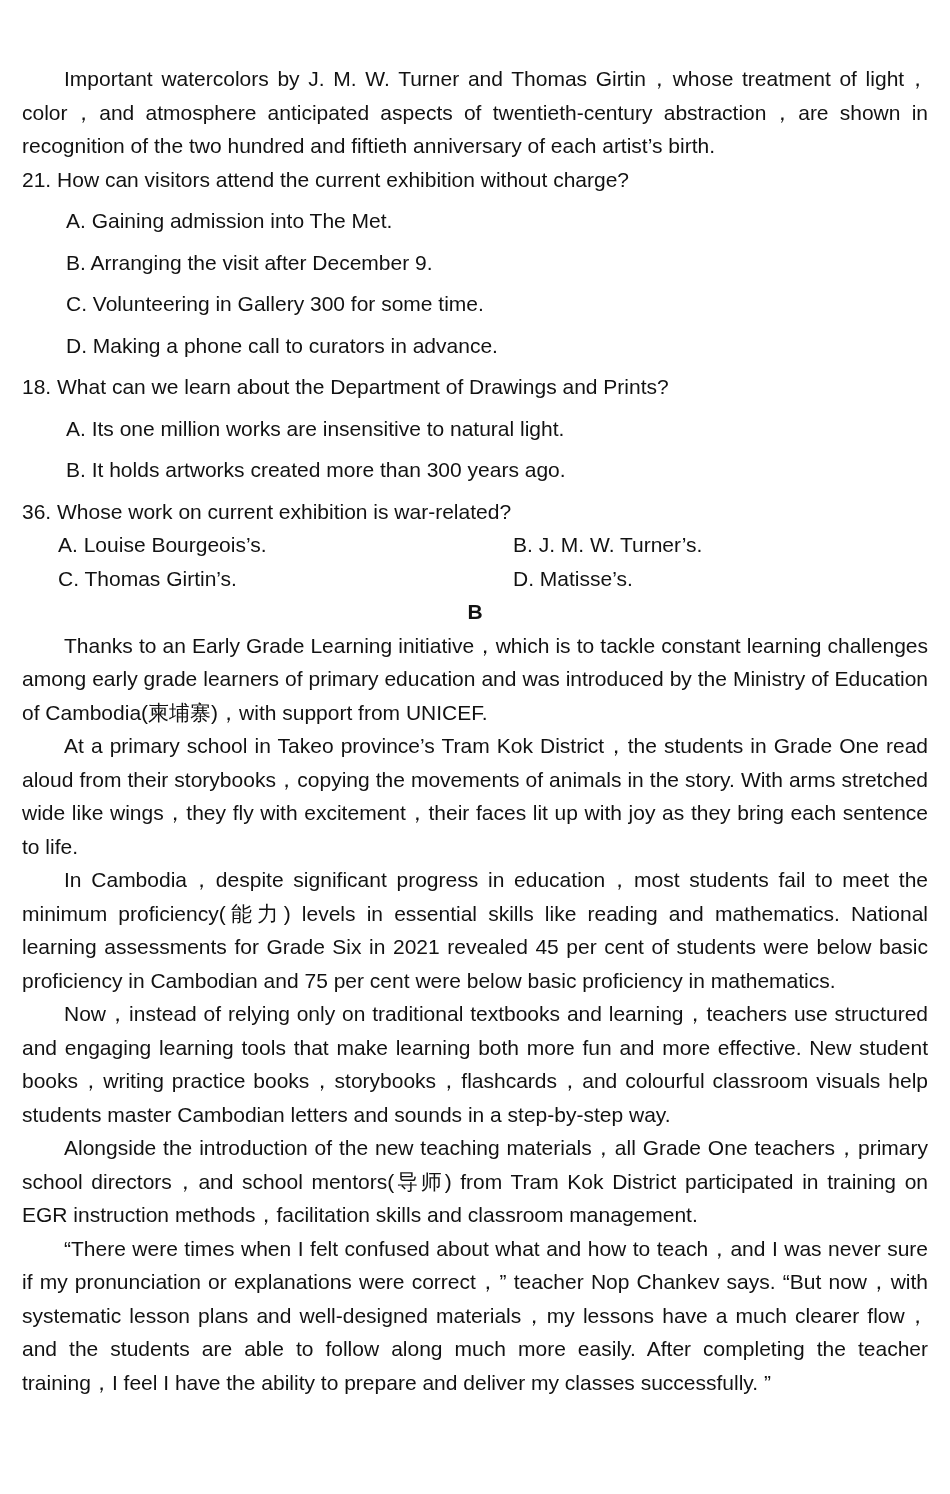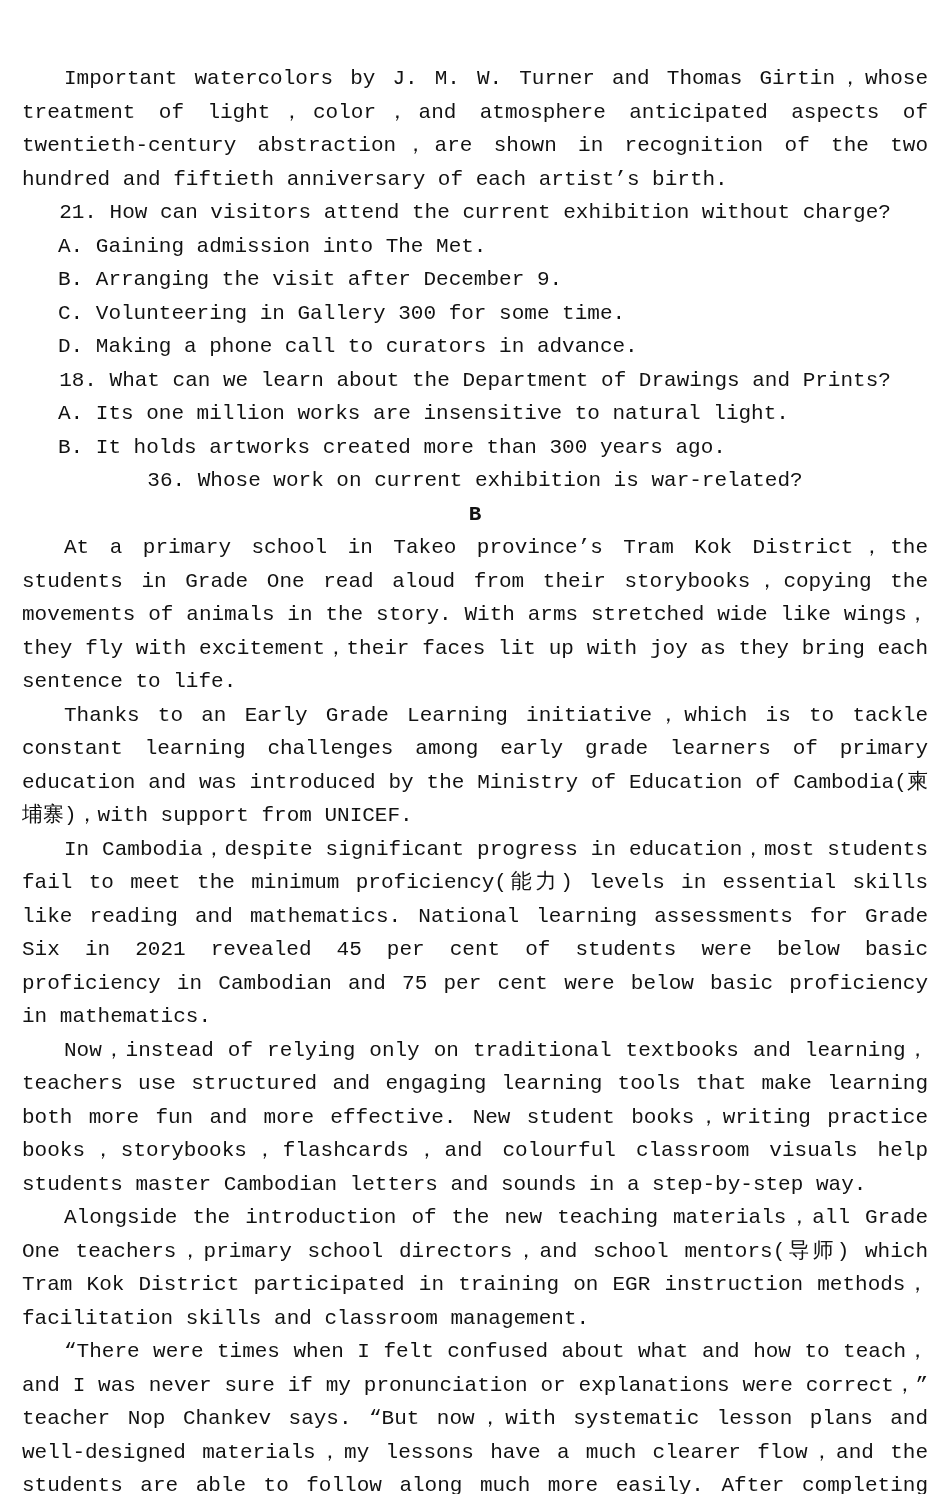--- a/index.html
+++ b/index.html
@@ -8,39 +8,39 @@
     background: #ffffff;
   }
   .page {
     position: relative;
     width: 950px;
     height: 1494px;
     box-sizing: border-box;
     background: #ffffff;
     color: #121212;
     padding: 62px 22px 40px 22px;
-    font-family: Liberation Mono, monospace;
+    font-family: Liberation Sans, sans-serif;
     font-size: 21px;
     line-height: 33.5px;
     overflow: hidden;
   }
   .para {
     margin: 0;
     text-align: justify;
     text-justify: inter-word;
   }
   .indent {
     text-indent: 2em;
   }
   .stem {
     margin: 0;
-    text-align: center;
+    text-align: left;
   }
   .option {
-    margin: 0;
+    margin: 8px;
     padding-left: 36px;
     text-align: left;
   }
   .options-grid {
     display: grid;
     grid-template-columns: 455px 1fr;
     padding-left: 36px;
   }
   .option-cell {
     margin: 0;
@@ -68,26 +68,32 @@
   </section>
 
   <section>
     <p class="stem"><span>18.</span> <span>What can we learn about the Department of Drawings and Prints?</span></p>
     <p class="option">A. Its one million works are insensitive to natural light.</p>
     <p class="option">B. It holds artworks created more than 300 years ago.</p>
   </section>
 
   <section>
     <p class="stem"><span>36.</span> <span>Whose work on current exhibition is war-related?</span></p>
+    <div class="options-grid">
+      <p class="option-cell">A. Louise Bourgeois’s.</p>
+      <p class="option-cell">B. J. M. W. Turner’s.</p>
+      <p class="option-cell">C. Thomas Girtin’s.</p>
+      <p class="option-cell">D. Matisse’s.</p>
+    </div>
   </section>
 
   <p class="section-heading">B</p>
 
   <section>
+    <p class="para indent">Thanks to an Early Grade Learning initiative，which is to tackle constant learning challenges among early grade learners of primary education and was introduced by the Ministry of Education of Cambodia(柬埔寨)，with support from UNICEF.</p>
     <p class="para indent">At a primary school in Takeo province’s Tram Kok District，the students in Grade One read aloud from their storybooks，copying the movements of animals in the story.  With arms stretched wide like wings，they fly with excitement，their faces lit up with joy as they bring each sentence to life.</p>
-    <p class="para indent">Thanks to an Early Grade Learning initiative，which is to tackle constant learning challenges among early grade learners of primary education and was introduced by the Ministry of Education of Cambodia(柬埔寨)，with support from UNICEF.</p>
     <p class="para indent">In Cambodia，despite significant progress in education，most students fail to meet the minimum proficiency(能力) levels in essential skills like reading and mathematics.  National learning assessments for Grade Six in 2021 revealed 45 per cent of students were below basic proficiency in Cambodian and 75 per cent were below basic proficiency in mathematics.</p>
     <p class="para indent">Now，instead of relying only on traditional textbooks and learning，teachers use structured and engaging learning tools that make learning both more fun and more effective. New student books，writing practice books，storybooks，flashcards，and colourful classroom visuals help students master Cambodian letters and sounds in a step-by-step way.</p>
-    <p class="para indent">Alongside the introduction of the new teaching materials，all Grade One teachers，primary school directors，and school mentors(导师) which Tram Kok District participated in training on EGR instruction methods，facilitation skills and classroom management.</p>
+    <p class="para indent">Alongside the introduction of the new teaching materials，all Grade One teachers，primary school directors，and school mentors(导师) from Tram Kok District participated in training on EGR instruction methods，facilitation skills and classroom management.</p>
     <p class="para indent">“There were times when I felt confused about what and how to teach，and I was never sure if my pronunciation or explanations were correct，” teacher Nop Chankev says. “But now，with systematic lesson plans and well-designed materials，my lessons have a much clearer flow，and the students are able to follow along much more easily.  After completing the teacher training，I feel I have the ability to prepare and deliver my classes successfully. ”</p>
   </section>
 
 </div>
 
 </body></html>

